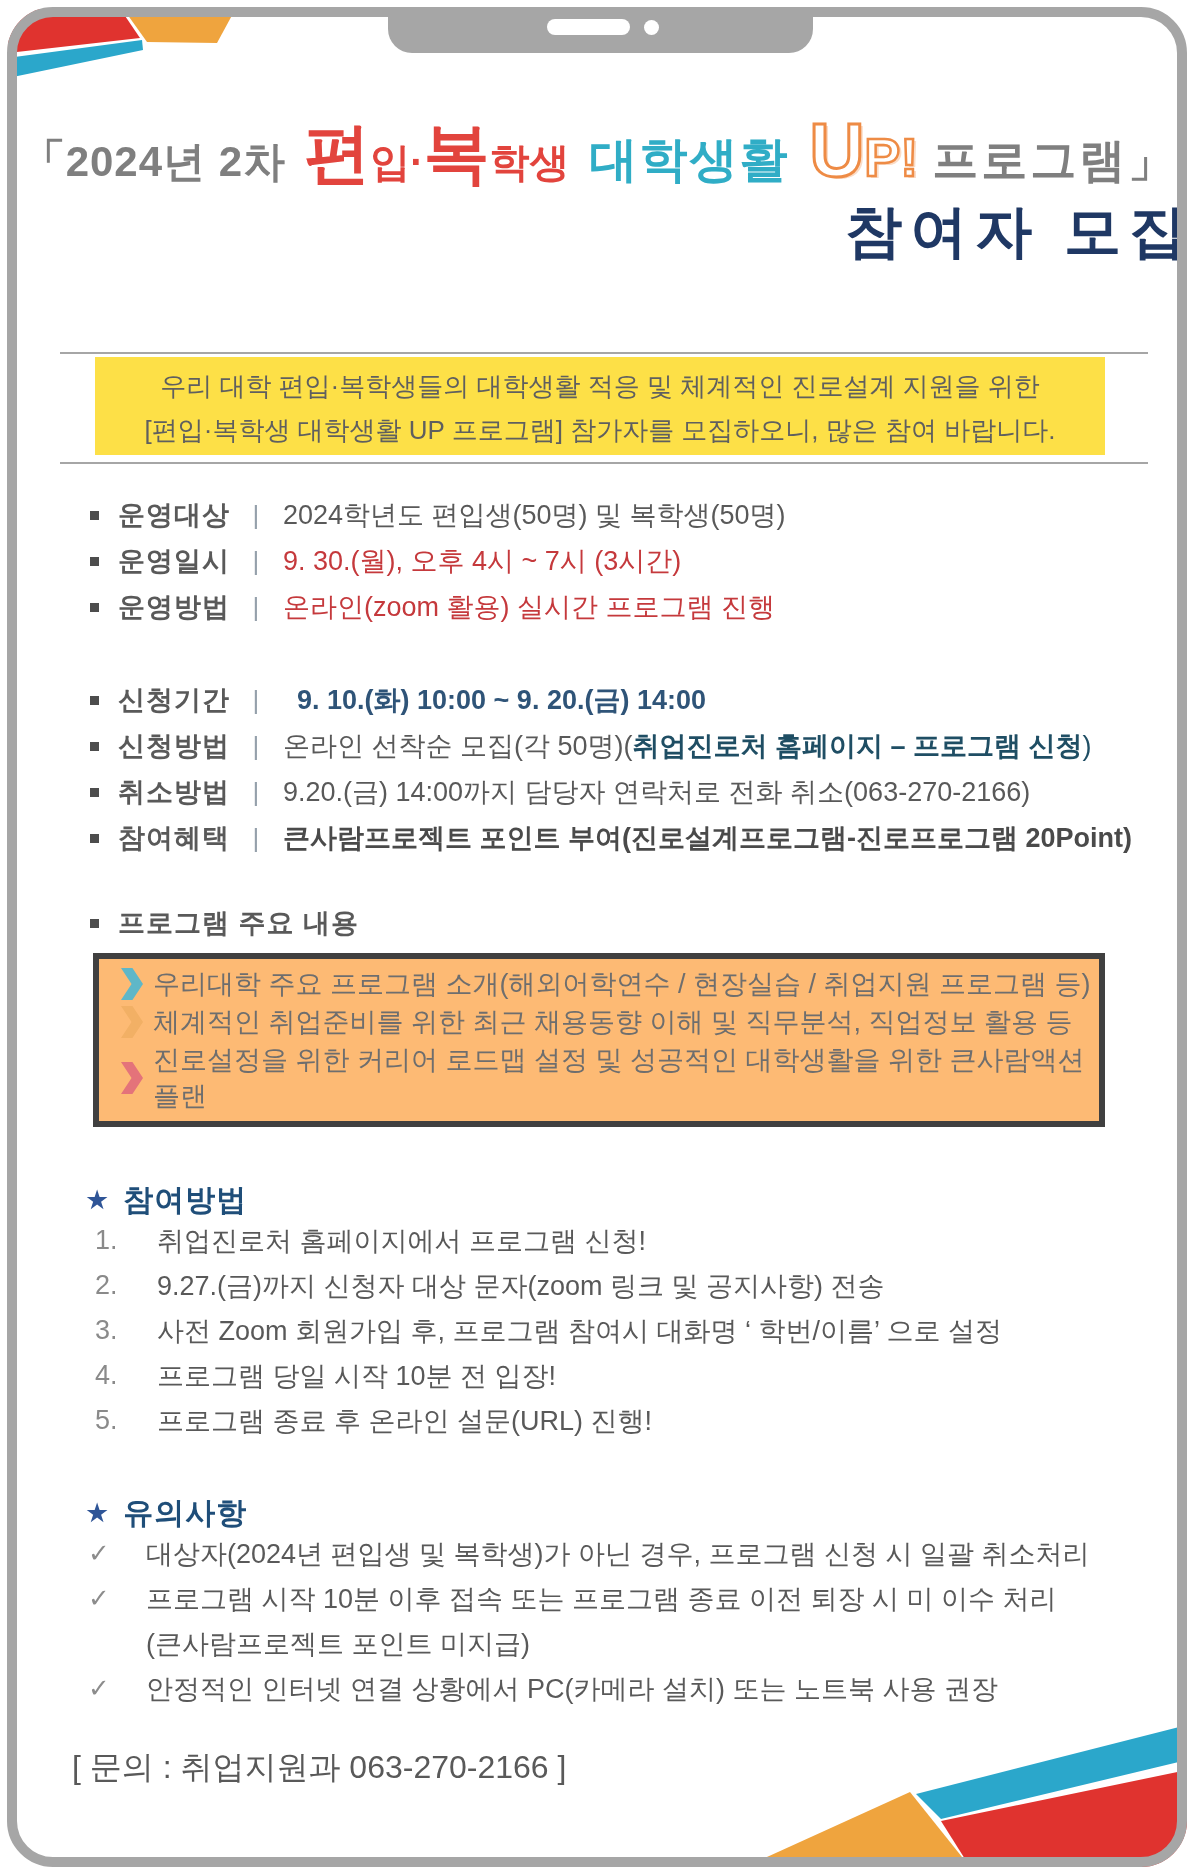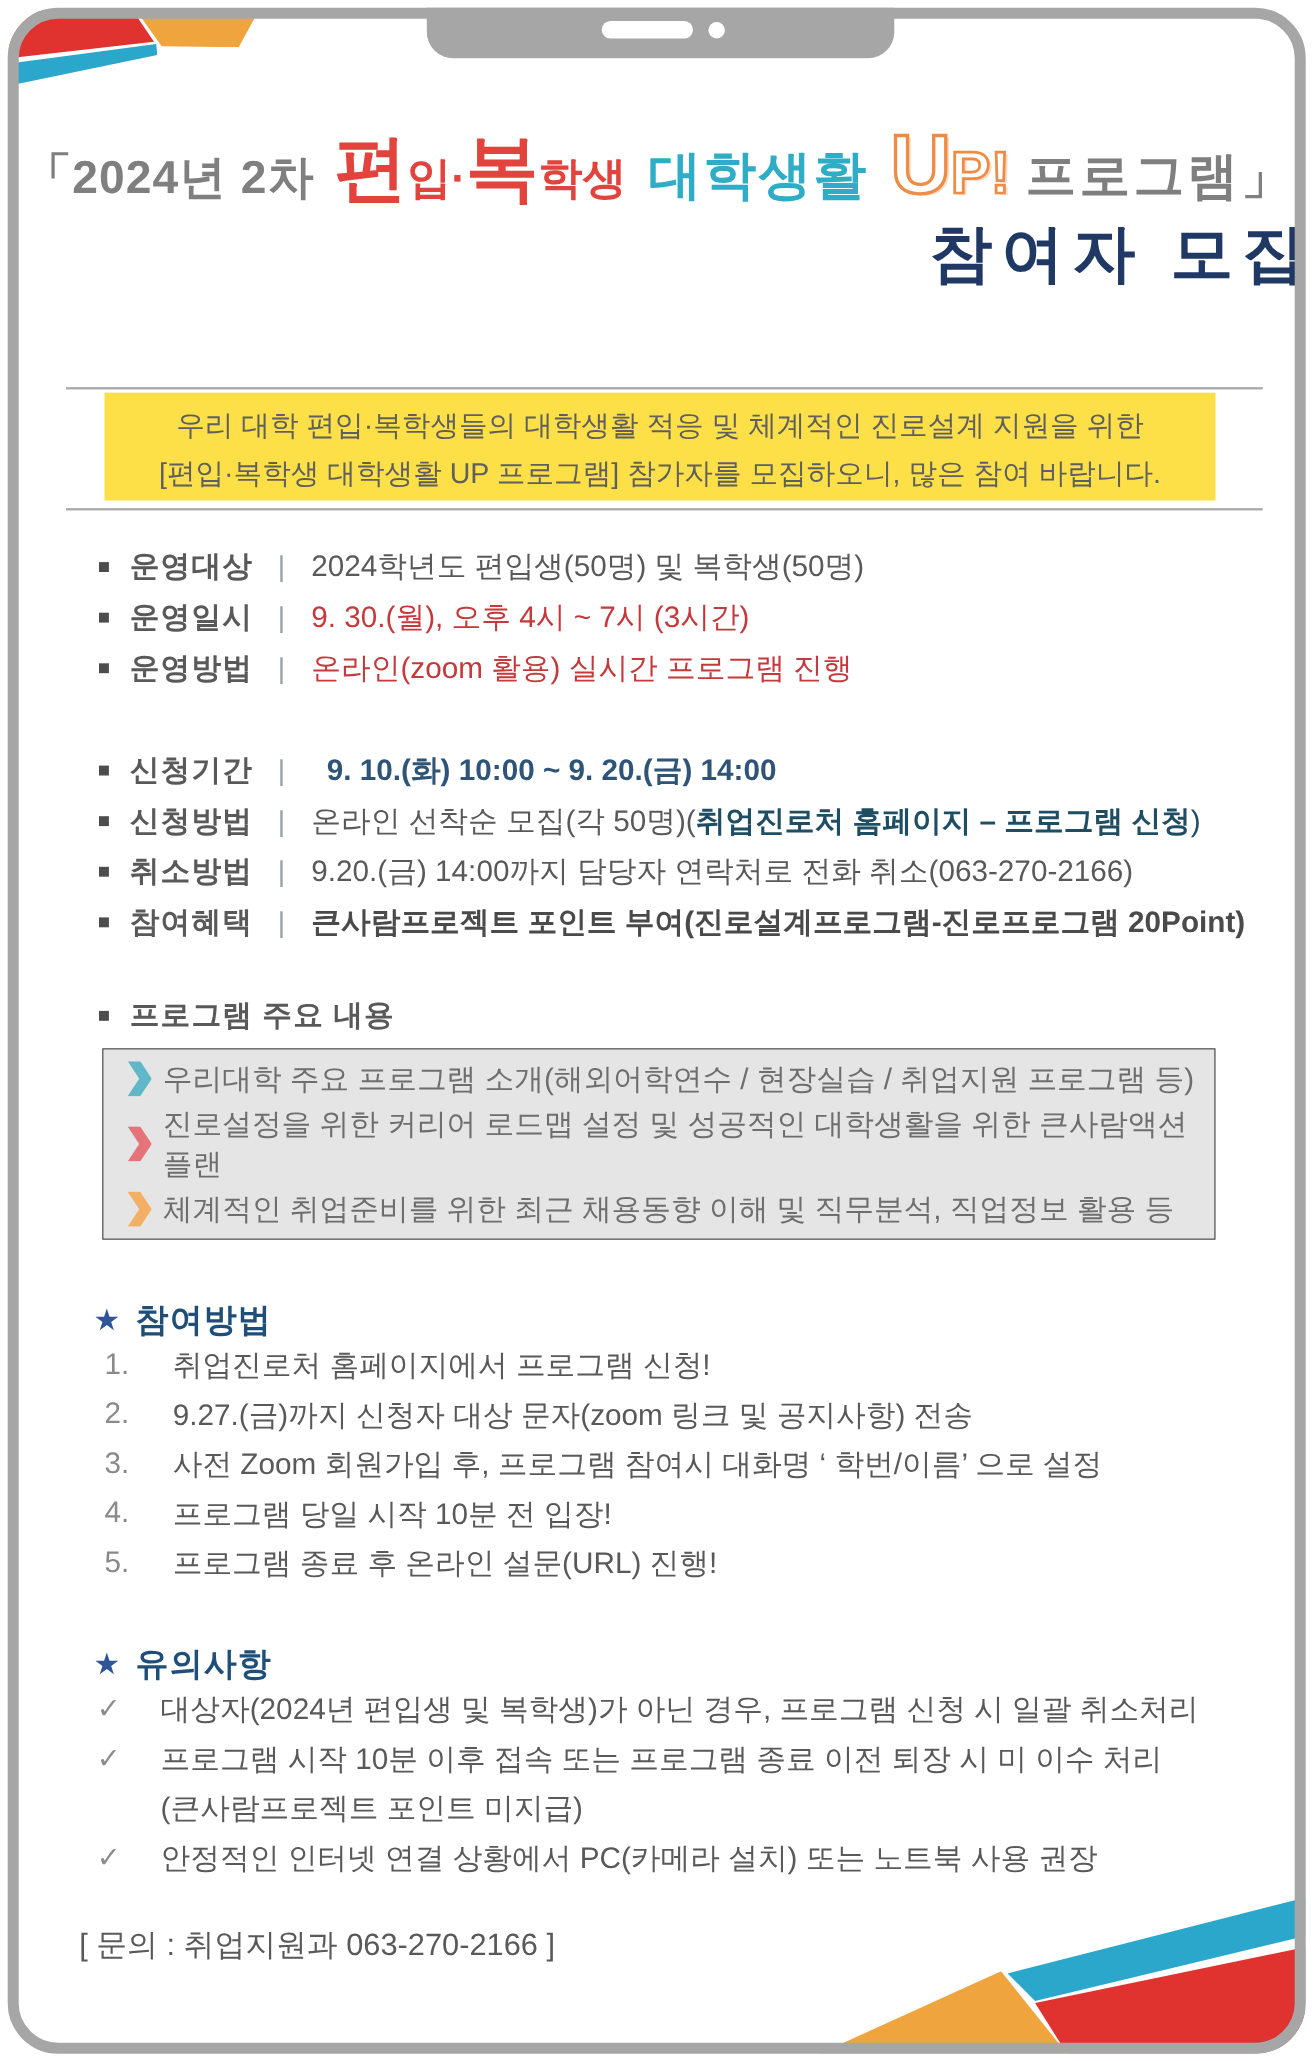--- a/index.html
+++ b/index.html
@@ -84,21 +84,21 @@
   .d-value { margin-left:14px; color:#595959; }
   .v-red  { color:#c5393c; }
   .v-navy { color:#2f5478; font-weight:600;margin-left:28px; }
   .v-bold-gray { color:#4a4a4a; font-weight:800; }
   .v-pre  { color:#595959; }
   .v-bold-navy { color:#1f4e64; font-weight:800; }
   .v-post { color:#1f4e64; }
   
   .program-box {
     position:absolute; top:953px; left:93px; width:1012px; height:174px;
-    background:#e5e5e5; border:1px solid #404040;
+    background:#fdba74; border:6px solid #404040;
     display:flex; flex-direction:column; justify-content:space-around;
     padding:6px 0;
   }
   .pb-row { display:flex; align-items:center; padding-left:22px; }
   .chevron {
     width:22px; height:32px; flex:0 0 22px; margin-right:10px;
     clip-path:polygon(0 0,52% 0,100% 50%,52% 100%,0 100%,48% 50%);
   }
   .pb-text { font-size:27px; color:#6e6e6e; }
   
@@ -111,21 +111,21 @@
   .step-num { width:62px; color:#8a8a8a; }
   .step-text { color:#595959; }
   .note-list { position:absolute; left:0; width:1194px; top:1531px; }
   .note-row { display:flex; align-items:center; height:45px; padding-left:88px; font-size:27px; }
   .note-check { width:58px; color:#8c8c8c; font-size:26px; }
   .note-text { color:#595959; }
   
   .footer {
     position:absolute; top:1750px; left:72px; height:36px;
     display:flex; align-items:center;
-    font-size:28px; color:#595959;
+    font-size:32px; color:#595959;
   }
 </style>
 </head>
 <body>
 
 <div class="page-clip">
   <div class="deco d-tl-red"></div>
   <div class="deco d-tl-orange"></div>
   <div class="deco d-tl-blue"></div>
   <div class="deco d-br-blue"></div>
@@ -215,26 +215,26 @@
     <span class="d-label" style="width:auto;">프로그램 주요 내용</span>
   </div>
 </div>
 
 <div class="program-box">
   <div class="pb-row">
     <span class="chevron" style="background: rgb(95, 183, 200);"></span>
     <span class="pb-text">우리대학 주요 프로그램 소개(해외어학연수 / 현장실습 / 취업지원 프로그램 등)</span>
   </div>
   <div class="pb-row">
+    <span class="chevron" style="background: rgb(242, 176, 101);"></span>
+    <span class="pb-text">체계적인 취업준비를 위한 최근 채용동향 이해 및 직무분석, 직업정보 활용 등</span>
+  </div>
+  <div class="pb-row">
     <span class="chevron" style="background: rgb(228, 115, 122);"></span>
     <span class="pb-text">진로설정을 위한 커리어 로드맵 설정 및 성공적인 대학생활을 위한 큰사람액션 플랜</span>
-  </div>
-  <div class="pb-row">
-    <span class="chevron" style="background: rgb(242, 176, 101);"></span>
-    <span class="pb-text">체계적인 취업준비를 위한 최근 채용동향 이해 및 직무분석, 직업정보 활용 등</span>
   </div>
 </div>
 
 <div class="sec-head head-method">
   <span class="star">★</span>
   <span class="head-text">참여방법</span>
 </div>
 <div class="step-list">
   <div class="step-row">
     <span class="step-num">1.</span>

